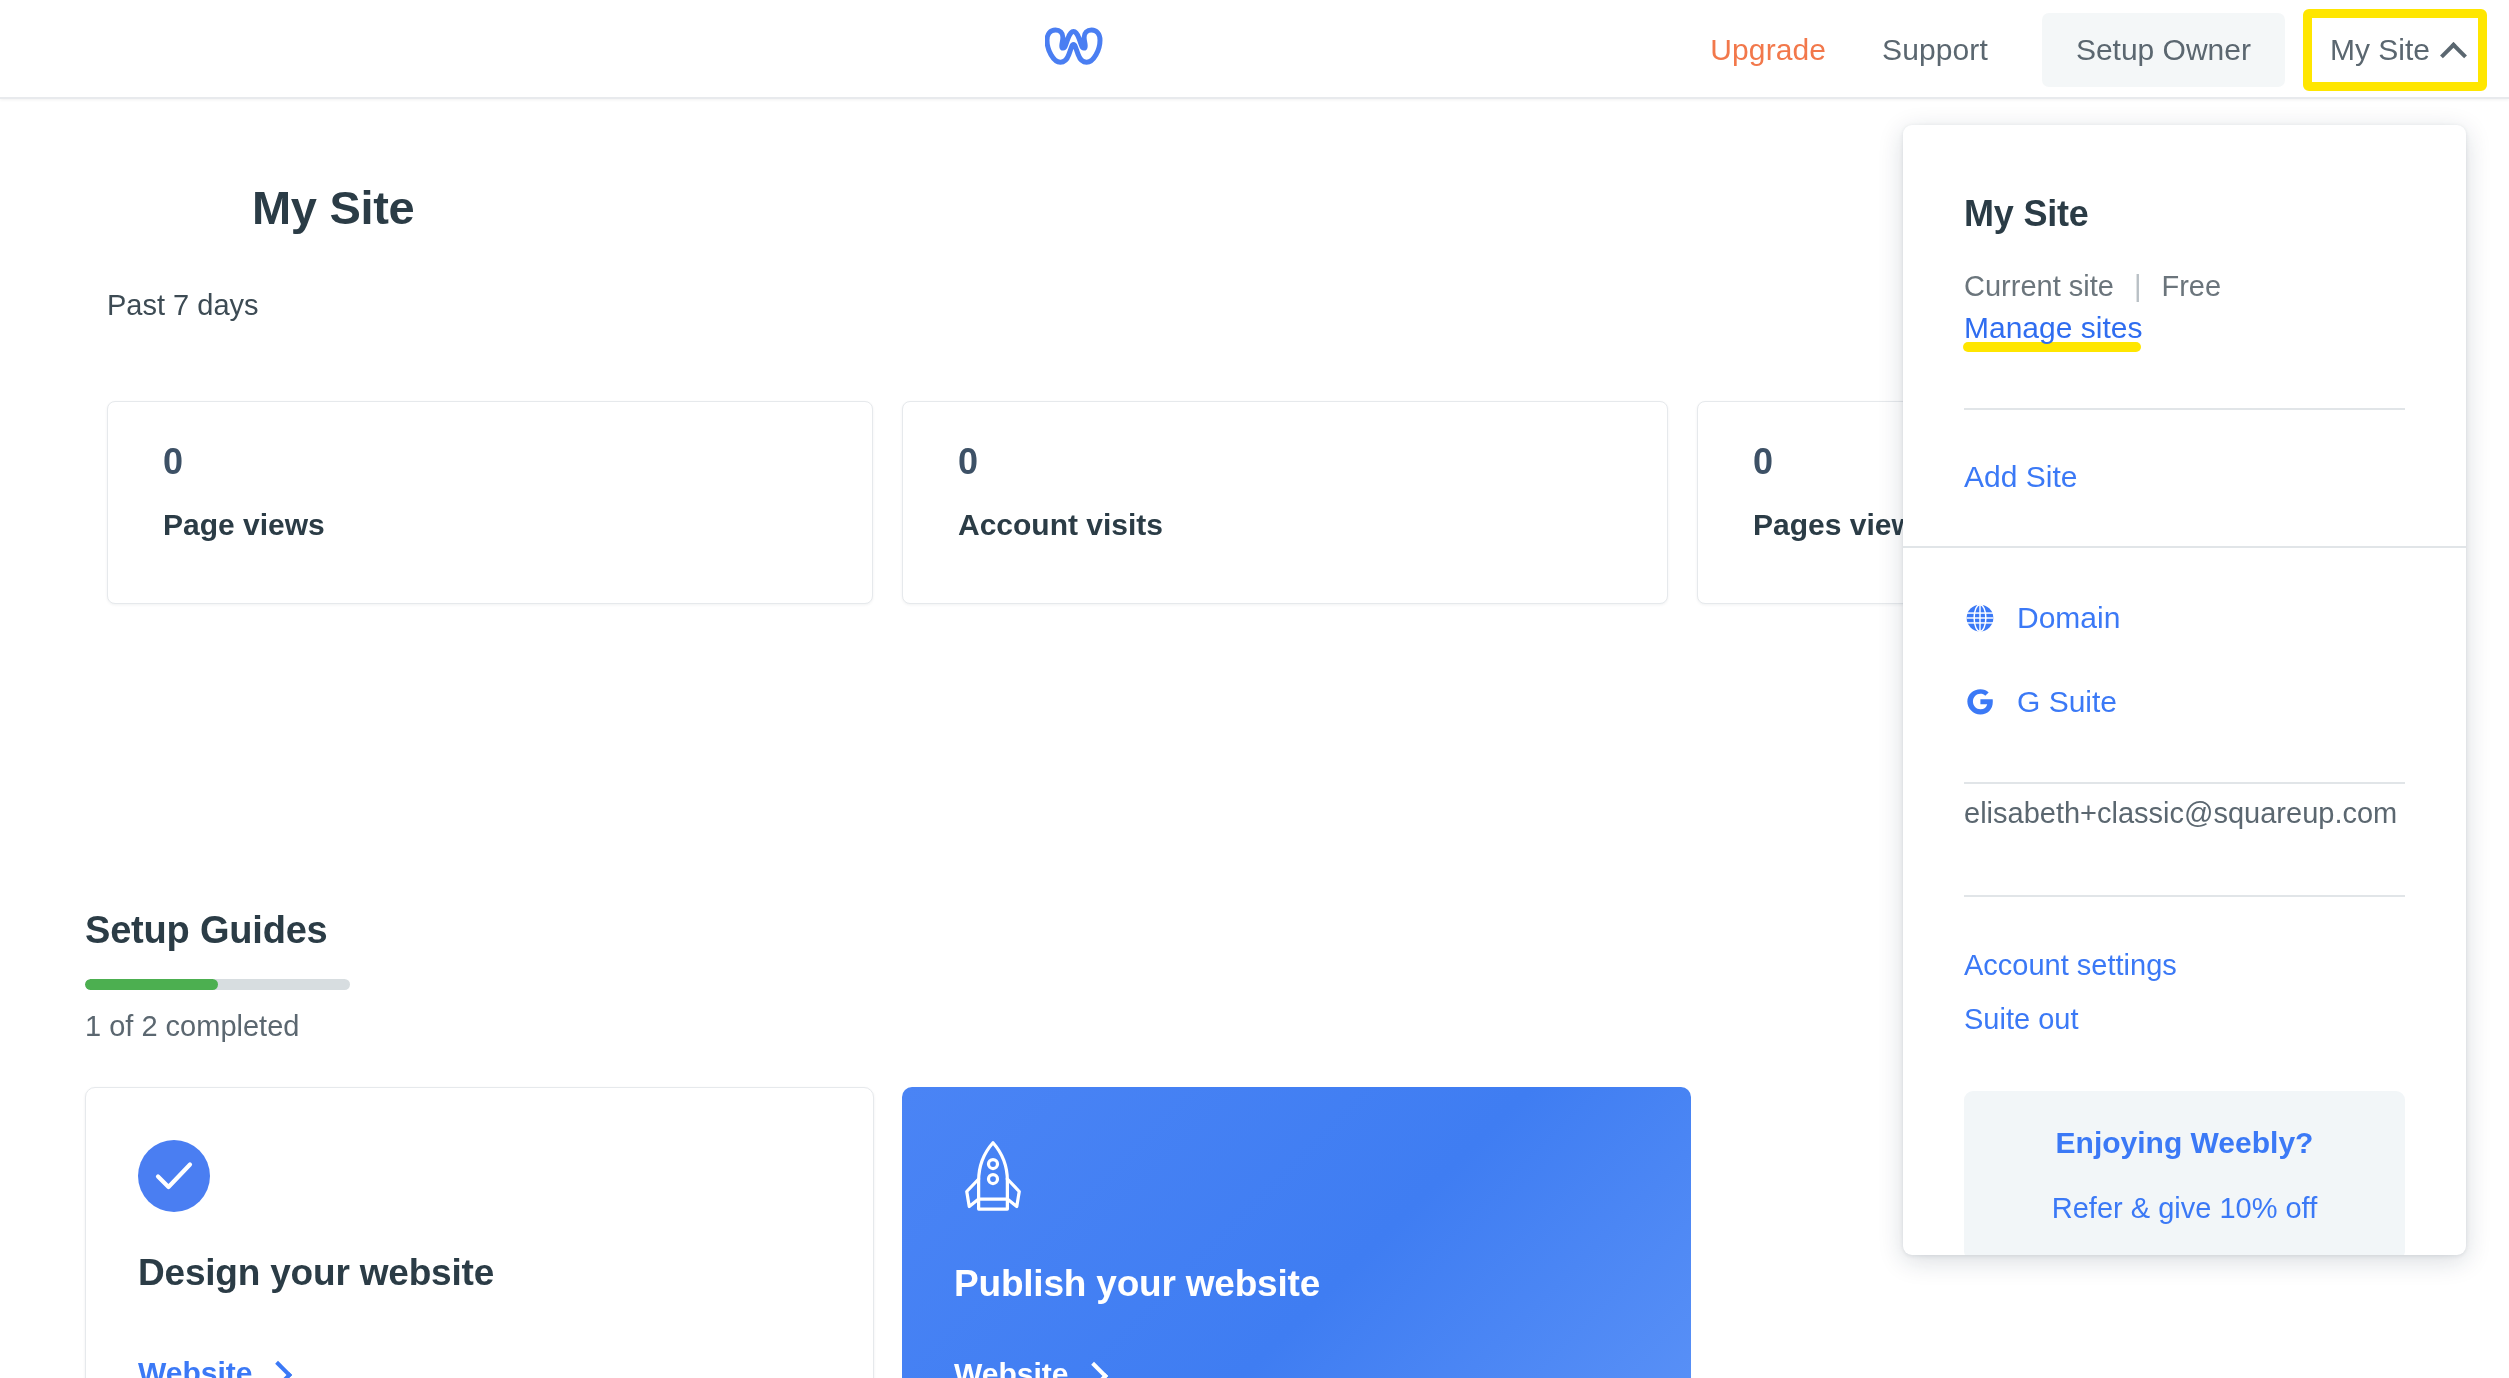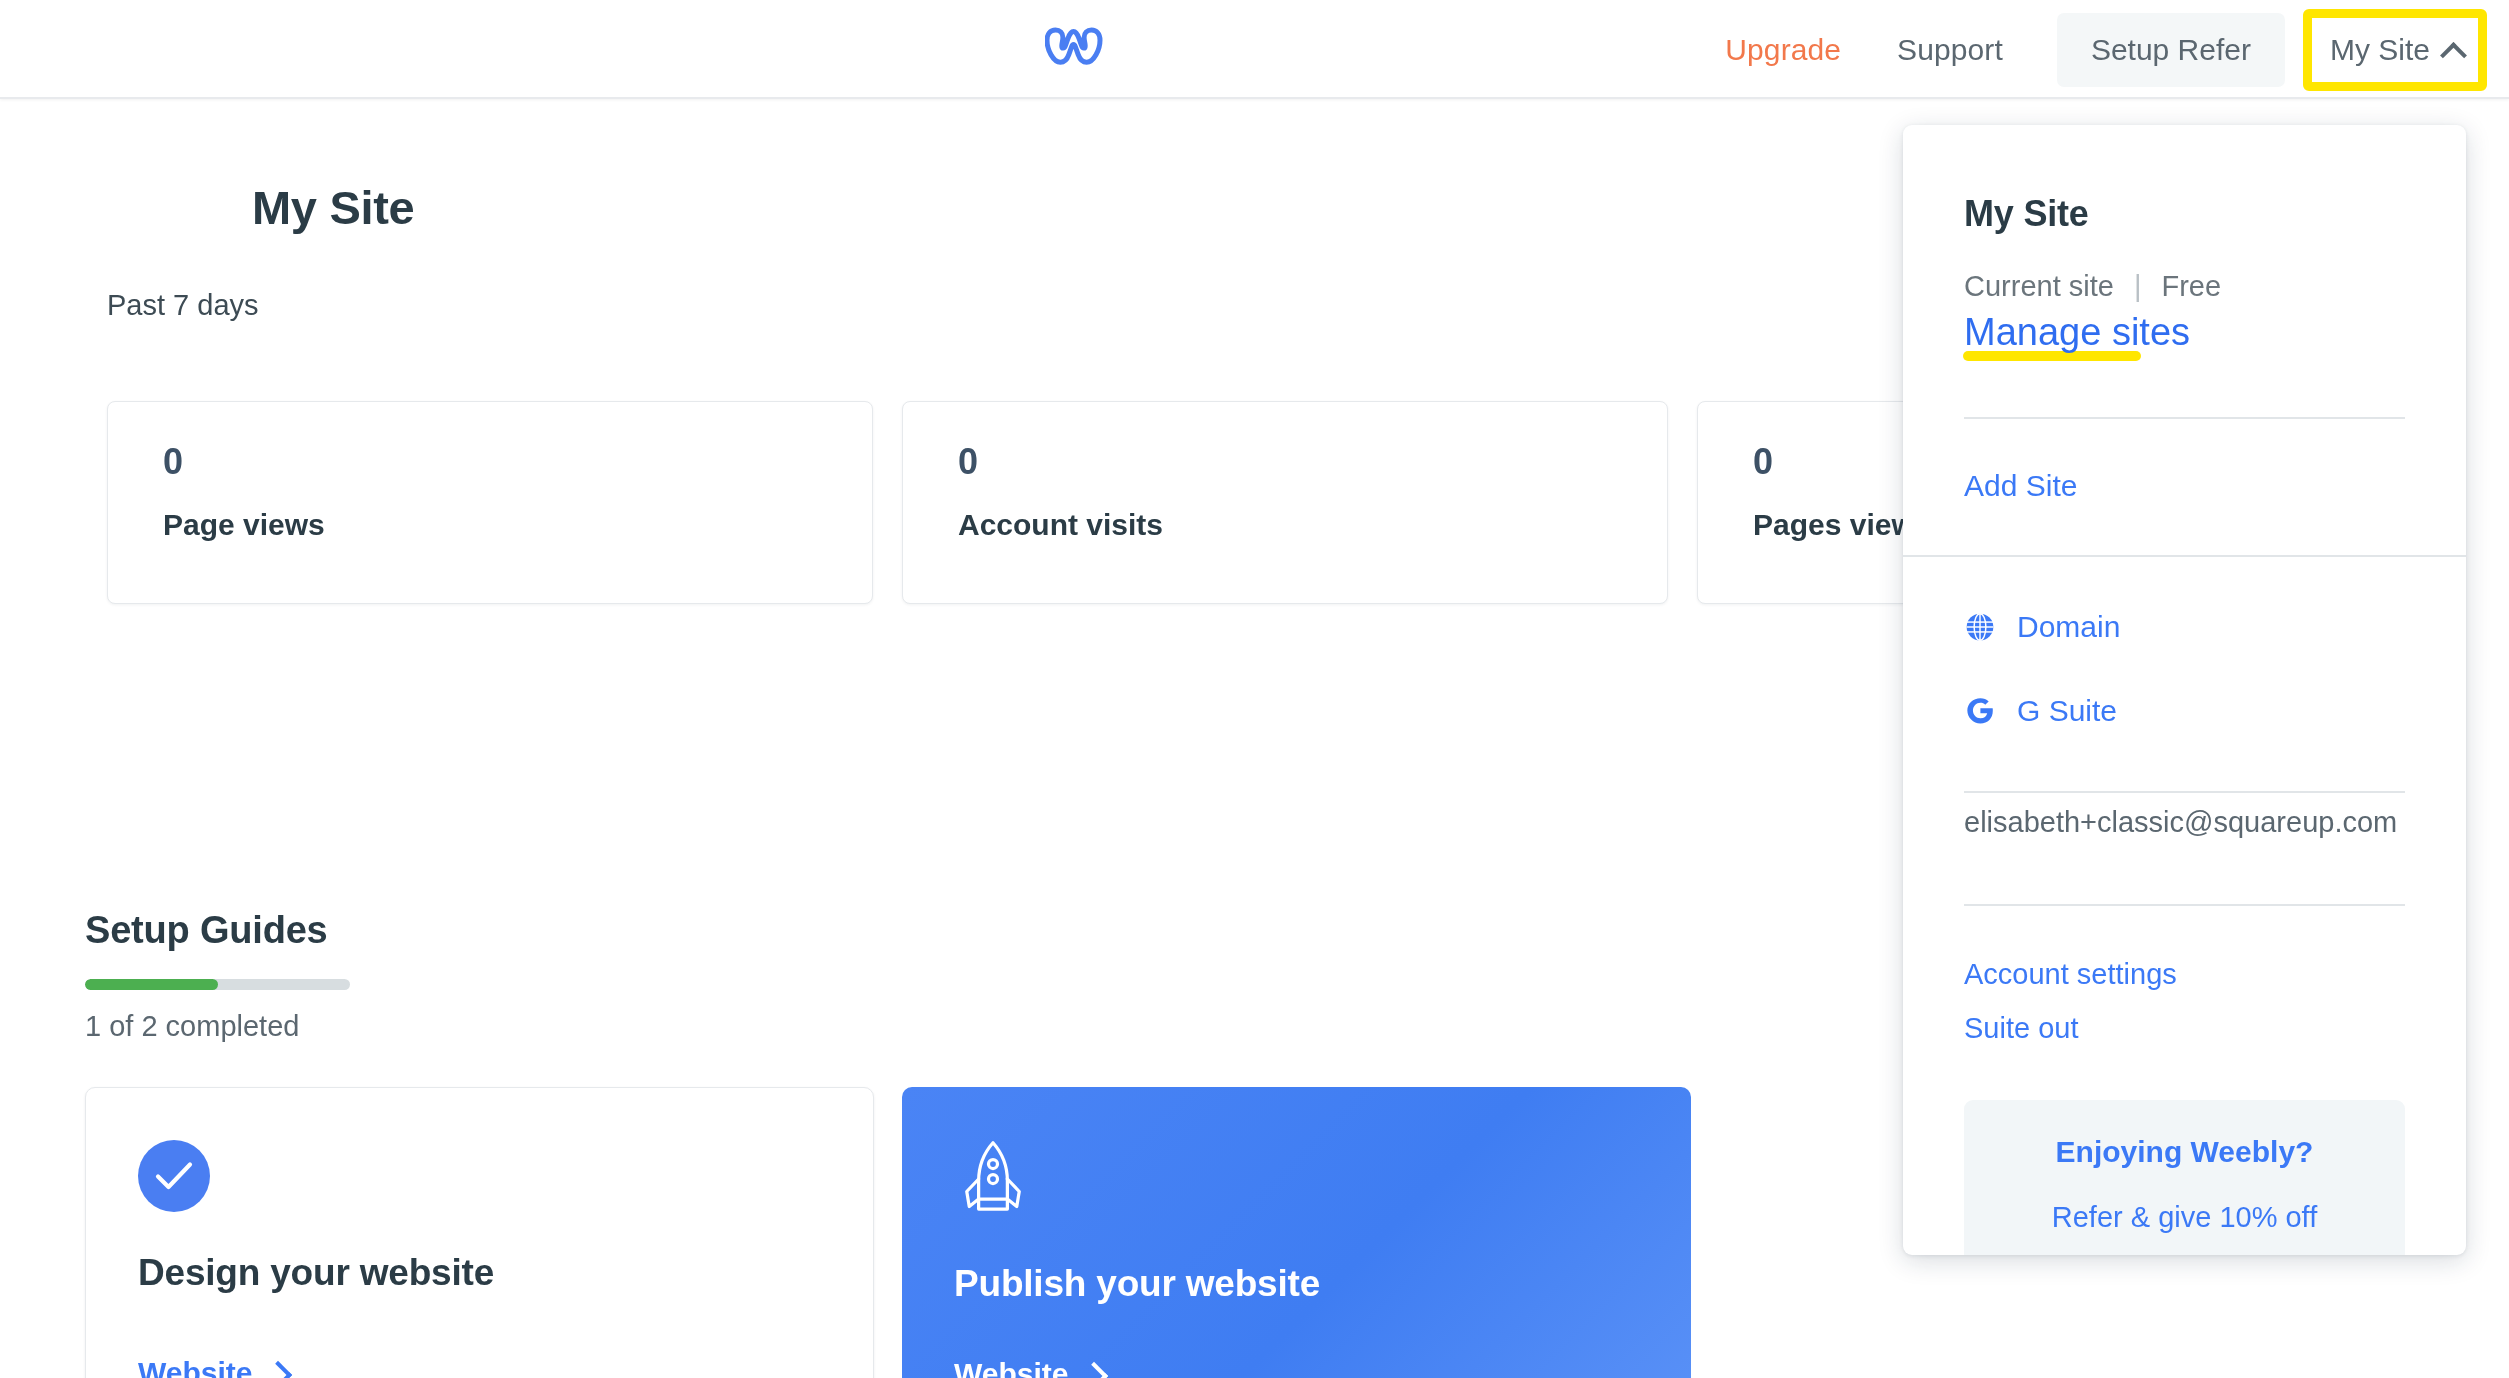--- a/index.html
+++ b/index.html
@@ -323,21 +323,21 @@
   }
   .dd-sep-pipe { margin: 0 20px; color: #b9c0c5; }
 
   .manage-sites-wrap {
     margin-top: 8px;
     display: inline-block;
     position: relative;
     cursor: pointer;
   }
   .manage-sites {
-    font-size: 38px;
+    font-size: 30px;
     color: #2f6df0;
     position: relative;
     z-index: 2;
   }
   .manage-hl {
     position: absolute;
     left: -1px;
     bottom: -7px;
     width: 178px;
     height: 10px;
@@ -429,21 +429,21 @@
 
     <div class="logo-wrap">
       <svg width="60" height="46" viewBox="0 0 60 46" aria-hidden="true">
         <path d="M10.5 4C5.3 4 2 8.1 2 14.2c0 9.5 6.2 22 13.4 22 4.2 0 6.8-3.1 8.4-7.6l2.9-8.1c.5-1.4 1-2.1 1.8-2.1s1.3.7 1.8 2.1l2.9 8.1c1.6 4.5 4.2 7.6 8.4 7.6C48.8 36.2 55 23.7 55 14.2 55 8.1 51.7 4 46.5 4c-4.3 0-7.4 3-7.4 7.6 0 3 1.1 6 1.1 8.3 0 1.4-.5 2.2-1.4 2.2-1.1 0-1.7-1-2.3-2.7l-2.4-6.8C32.6 8.3 30.4 5.6 28.5 5.6c-1.9 0-4.1 2.7-5.6 7l-2.4 6.8c-.6 1.7-1.2 2.7-2.3 2.7-.9 0-1.4-.8-1.4-2.2 0-2.3 1.1-5.3 1.1-8.3C17.9 7 14.8 4 10.5 4z" fill="none" stroke="#4a7ef2" stroke-width="5" stroke-linejoin="round"></path>
       </svg>
     </div>
 
     <div class="header-right">
       <span class="nav-link nav-upgrade">Upgrade</span>
       <span class="nav-link nav-support">Support</span>
-      <button class="setup-guide-btn">Setup Refer</button>
+      <button class="setup-guide-btn">Setup Owner</button>
       <div class="my-site-btn-outer">
         <button class="my-site-btn">
           <span>My Site</span>
           <span class="caret-up"></span>
         </button>
       </div>
     </div>
   </div>
 
   <div class="main">

